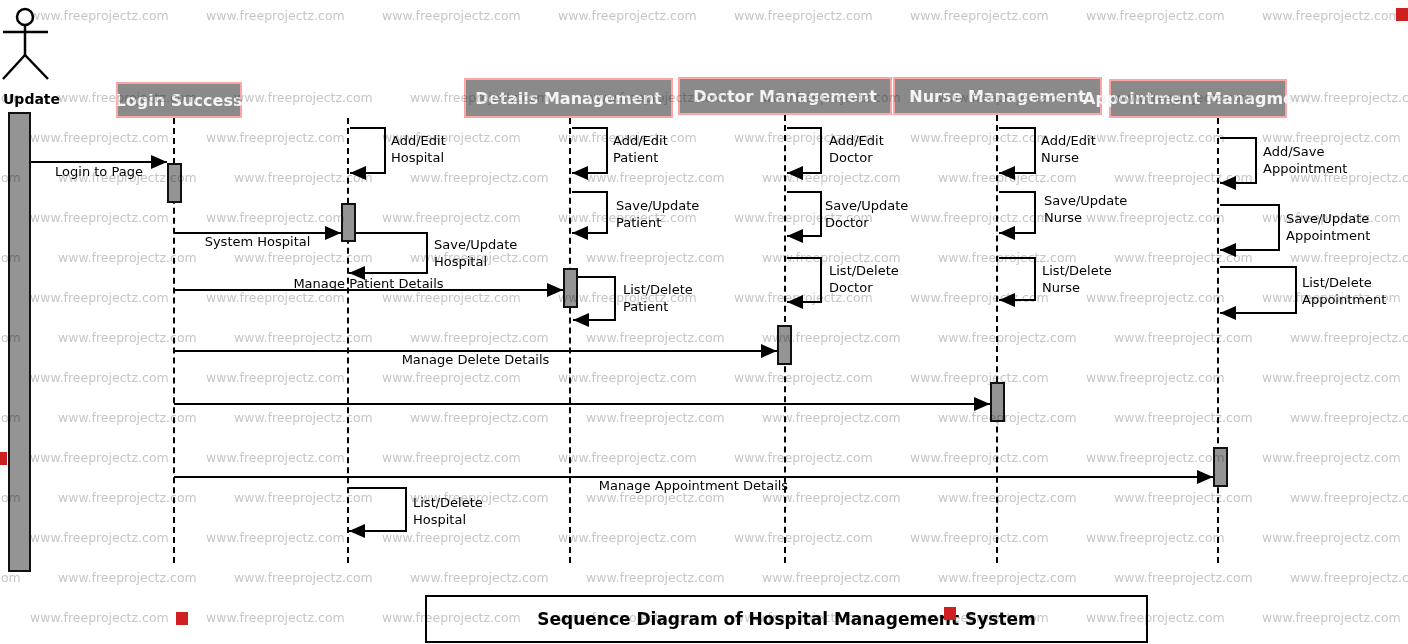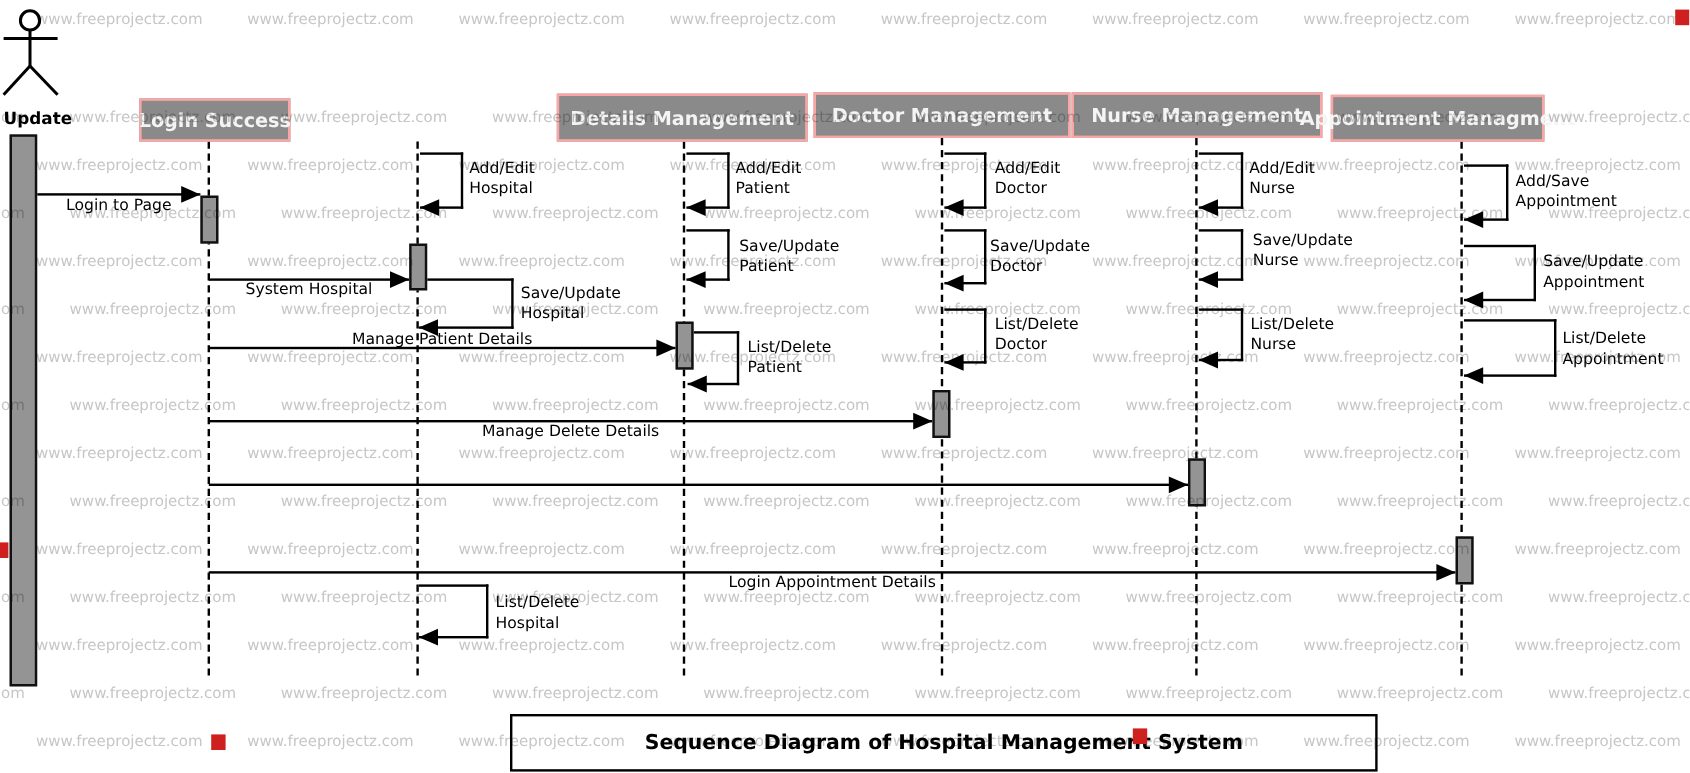--- a/index.html
+++ b/index.html
@@ -85,21 +85,21 @@
 
   <div class="mline" style="left:174px;top:350px;width:603px;"></div>
   <div class="arrow-r" style="left:761px;top:344px;"></div>
   <div class="mlabel" style="left:174px;top:352px;width:603px;">Manage Delete Details</div>
 
   <div class="mline" style="left:174px;top:403px;width:816px;"></div>
   <div class="arrow-r" style="left:974px;top:397px;"></div>
 
   <div class="mline" style="left:174px;top:476px;width:1039px;"></div>
   <div class="arrow-r" style="left:1197px;top:470px;"></div>
-  <div class="mlabel" style="left:174px;top:478px;width:1039px;">Login Appointment Details</div>
+  <div class="mlabel" style="left:174px;top:478px;width:1039px;">Manage Appointment Details</div>
 
   <div class="bracket" style="left:350px;top:127px;width:34px;height:45px;"></div>
   <div class="mline" style="left:350px;top:172px;width:36px;"></div>
   <div class="arrow-l" style="left:350px;top:166px;"></div>
   <div class="slabel" style="left:391px;top:133px;">Add/Edit
 Hospital</div>
 
   <div class="bracket" style="left:356px;top:232px;width:70px;height:40px;"></div>
   <div class="mline" style="left:349px;top:272px;width:79px;"></div>
   <div class="arrow-l" style="left:349px;top:266px;"></div>

